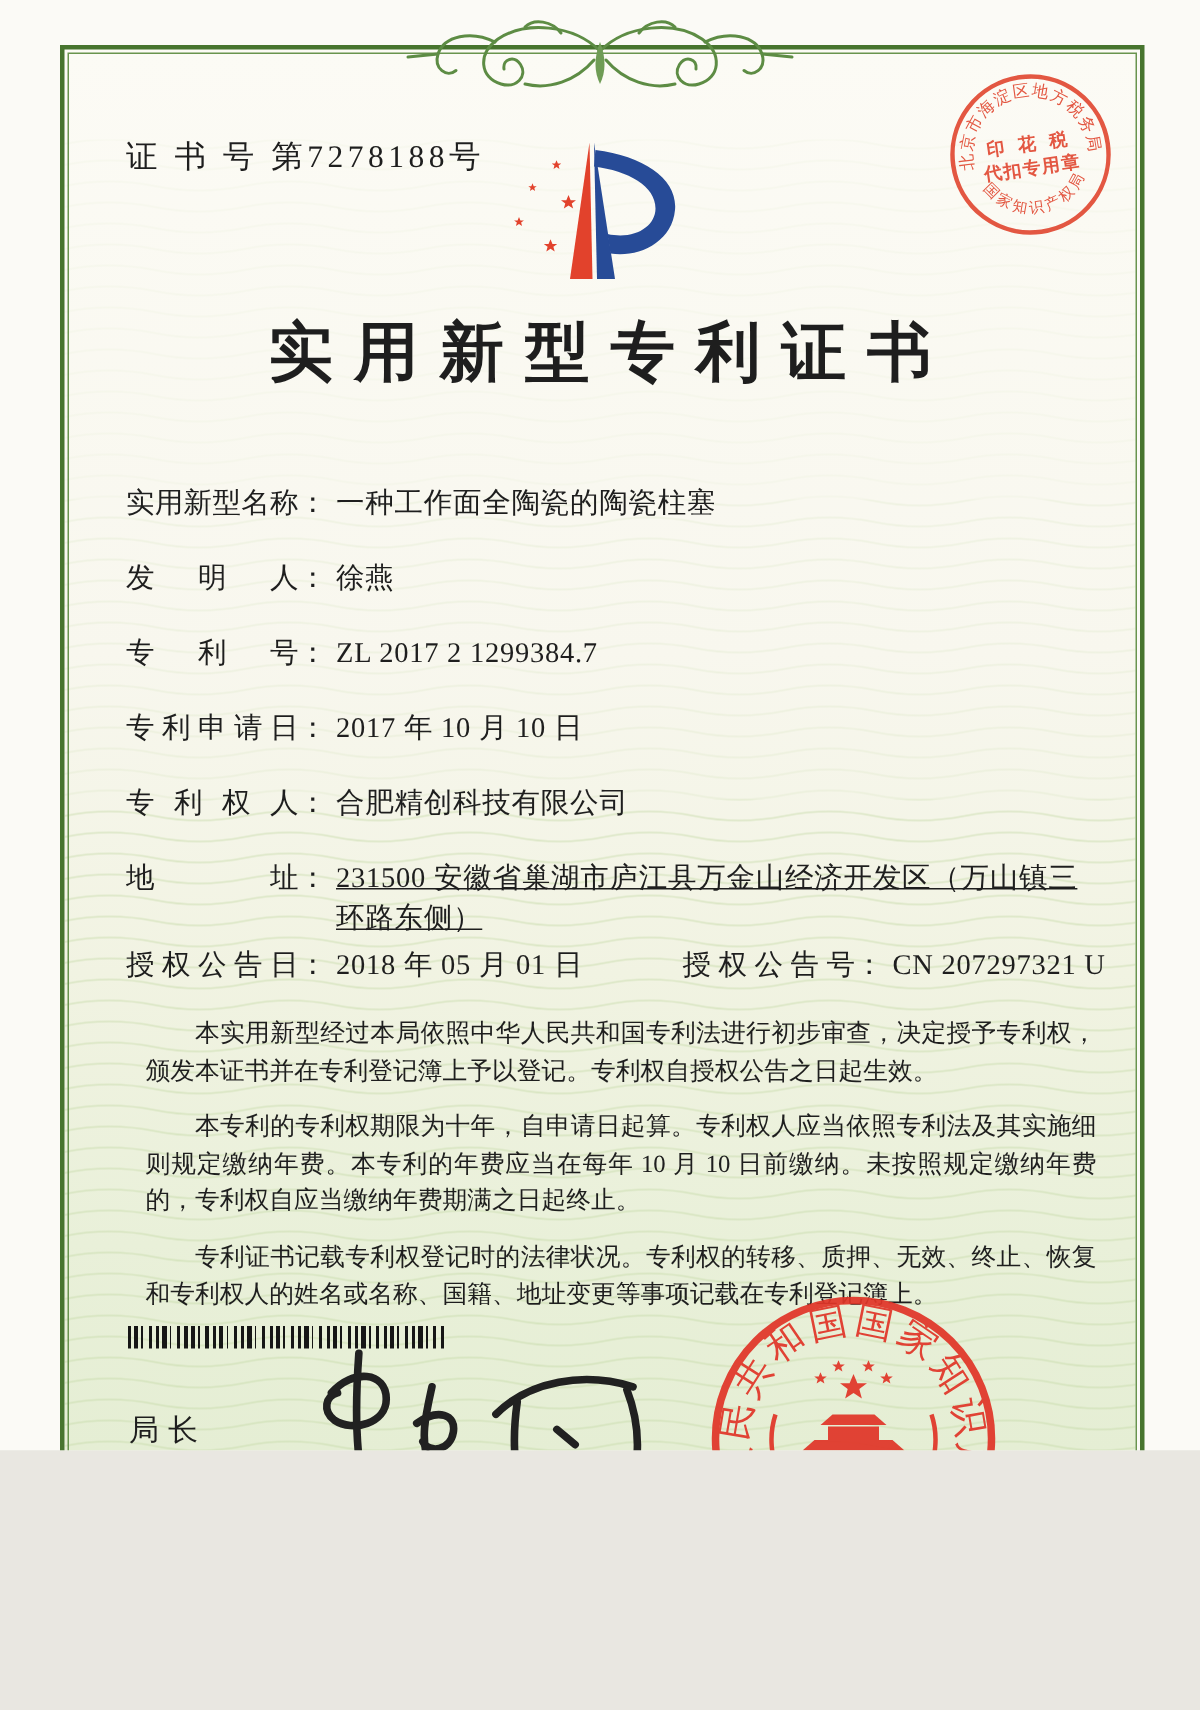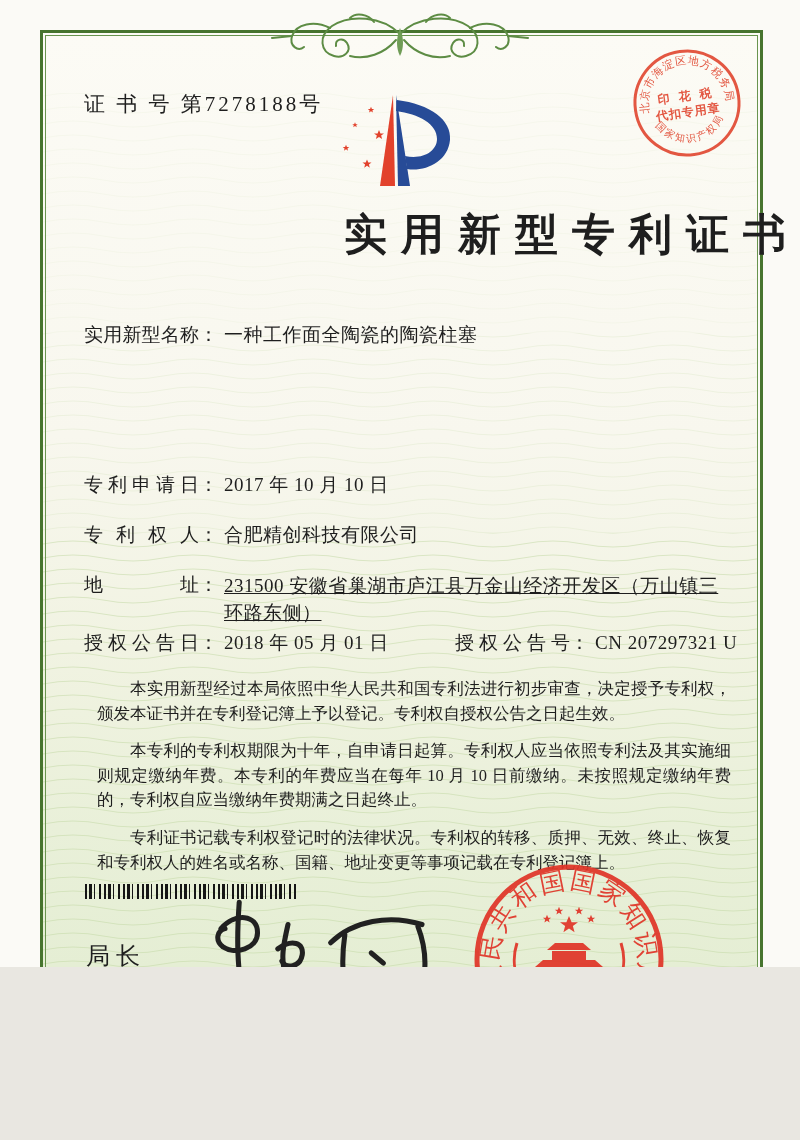--- a/index.html
+++ b/index.html
@@ -7,35 +7,35 @@
          font-family:"Liberation Serif","DejaVu Serif",serif;color:#1e1e1e;overflow:hidden;}
   
   .frame{position:absolute;left:40px;top:30px;width:717px;height:1064px;border:3px solid #47742e;}
   .frame-inner{position:absolute;inset:2px;border:1px solid #69944e;}
   
   .inner-bg{position:absolute;left:43px;top:33px;width:714px;height:1061px;
             background:linear-gradient(180deg,#fcfbf5 0%,#f8f7ee 38%,#f1f3e2 58%,#e9f0d9 75%,#e5eed4 88%,#e8f0d9 100%);}
   .inner-bg svg{display:block;width:100%;height:100%;}
   .cert-no{position:absolute;left:84px;top:90px;font-size:21px;letter-spacing:3px;}
   .logo{position:absolute;left:335px;top:92px;width:125px;height:100px;}
-  .title{position:absolute;left:0;top:206px;width:100%;text-align:right;
+  .title{position:absolute;left:0;top:206px;width:100%;text-align:center;
          font-size:43px;font-weight:700;letter-spacing:14px;text-indent:14px;}
   .row{position:absolute;left:84px;font-size:19px;white-space:nowrap;}
   .flabel{display:inline-block;width:115px;text-align:justify;text-align-last:justify;vertical-align:top;}
   .colon{margin-right:6px;}
   .fvalue{letter-spacing:.5px;}
   .row.addr .fvalue{white-space:normal;display:inline-block;width:505px;line-height:27px;vertical-align:top;text-decoration:underline;}
   .row.grant{left:455px;}
   .paras{position:absolute;left:84px;top:664px;width:660px;font-size:16.5px;line-height:24.6px;text-align:justify;}
   .paras p{margin:13px;text-indent:2em;}
   .barcode{position:absolute;left:85px;top:884px;width:213px;height:15px;
            background:repeating-linear-gradient(90deg,#161616 0 2px,transparent 2px 4px,#161616 4px 7px,
            transparent 7px 9px,#161616 9px 10px,transparent 10px 14px,#161616 14px 16px,transparent 16px 19px);}
   .director-label{position:absolute;left:86px;top:940px;font-family:"Liberation Sans","DejaVu Sans",sans-serif;
-                  font-size:24px;letter-spacing:6px;}
+                  font-size:20px;letter-spacing:6px;}
   .director-name{position:absolute;left:86px;top:1002px;font-family:"Liberation Sans","DejaVu Sans",sans-serif;
                  font-size:20px;letter-spacing:4px;}
   .sig{position:absolute;left:190px;top:890px;width:265px;height:132px;}
   .seal{position:absolute;left:466px;top:856px;width:206px;height:206px;opacity:.93;}
   .seal-date{position:absolute;left:496px;top:1006px;font-size:19px;letter-spacing:1px;color:#141414;}
   .stamp{position:absolute;left:630px;top:46px;width:114px;height:114px;transform:rotate(-8deg);opacity:.92;}
   .footer{position:absolute;left:0;top:1063px;width:100%;text-align:center;font-size:15px;color:#b91c1c;letter-spacing:2px;}
   .ornament-top{position:absolute;left:270px;top:10px;width:260px;height:52px;}
   .corner{position:absolute;width:82px;height:82px;}
   .corner.bl{left:20px;top:1040px;}
@@ -115,20 +115,26 @@
     <use href="#star" transform="translate(20,33) scale(0.28)" fill="#e2422c"></use>
     <use href="#star" transform="translate(44,43) scale(0.5)" fill="#e2422c"></use>
     <use href="#star" transform="translate(11,56) scale(0.33)" fill="#e2422c"></use>
     <use href="#star" transform="translate(32,72) scale(0.45)" fill="#e2422c"></use>
   </svg>
 
   <div class="title">实用新型专利证书</div>
 
   <div class="row" style="top:322px">
     <span class="flabel">实用新型名称</span><span class="colon">：</span><span class="fvalue">一种工作面全陶瓷的陶瓷柱塞</span>
+  </div>
+  <div class="row" style="top:372px">
+    <span class="flabel">发明人</span><span class="colon">：</span><span class="fvalue">徐燕</span>
+  </div>
+  <div class="row" style="top:422px">
+    <span class="flabel">专利号</span><span class="colon">：</span><span class="fvalue">ZL 2017 2 1299384.7</span>
   </div>
   <div class="row" style="top:472px">
     <span class="flabel">专利申请日</span><span class="colon">：</span><span class="fvalue">2017 年 10 月 10 日</span>
   </div>
   <div class="row" style="top:522px">
     <span class="flabel">专利权人</span><span class="colon">：</span><span class="fvalue">合肥精创科技有限公司</span>
   </div>
   <div class="row addr" style="top:572px">
     <span class="flabel">地址</span><span class="colon">：</span><span class="fvalue">231500 安徽省巢湖市庐江县万金山经济开发区（万山镇三环路东侧）</span>
   </div>

